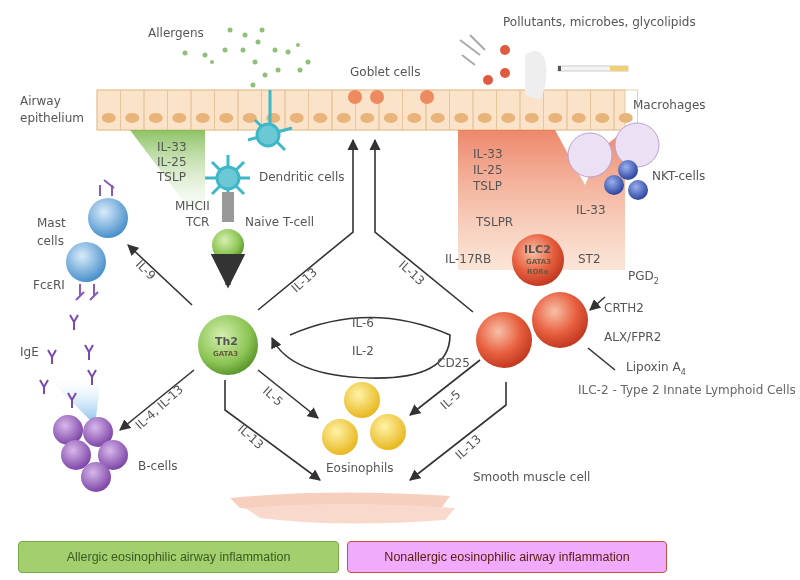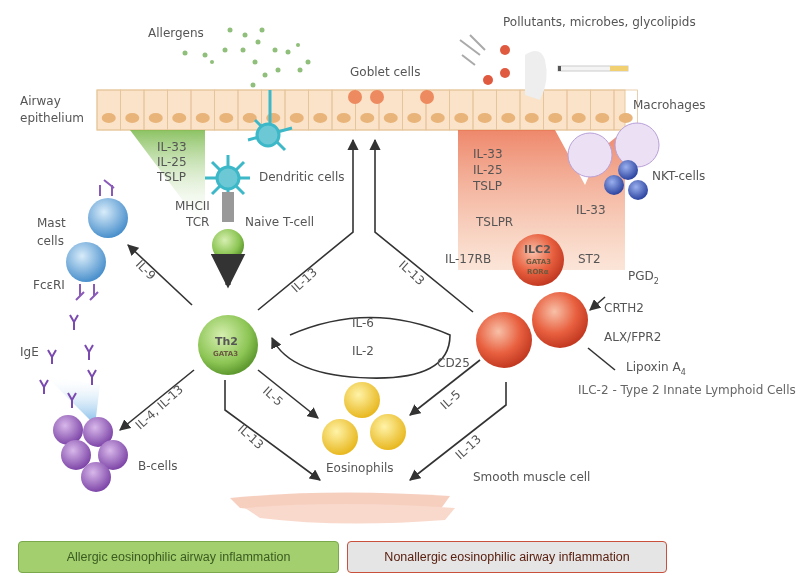--- a/index.html
+++ b/index.html
@@ -4,21 +4,21 @@
 <style>
   html,body{margin:0;padding:0;background:#fff;}
   body{width:800px;height:580px;overflow:hidden;font-family:"DejaVu Sans",sans-serif;}
   #stage{position:relative;width:800px;height:416px;}
   svg{position:absolute;left:0;top:0;}
   .lbl{font-family:"DejaVu Sans",sans-serif;font-size:12px;fill:#555;}
   .lbl-sm{font-family:"DejaVu Sans",sans-serif;font-size:7px;fill:#6a5a40;font-weight:bold;}
   .lbl-cell{font-family:"DejaVu Sans",sans-serif;font-size:11px;fill:#555;font-weight:bold;}
   .legend{position:absolute;top:541px;height:30px;border-radius:4px;display:flex;align-items:center;justify-content:center;font-family:"Liberation Sans",sans-serif;font-size:12.5px;}
   .legend.green{left:18px;width:319px;background:#a3cf6e;border:1px solid #7aa84a;color:#3a5a20;}
-  .legend.red{left:347px;width:318px;background:#e5e5e5;border:1px solid #c9503a;color:#5a2010;}
+  .legend.red{left:347px;width:318px;background:#f0abfc;border:1px solid #c9503a;color:#5a2010;}
   .caption{position:absolute;left:578px;top:383px;font-family:"DejaVu Sans",sans-serif;font-size:12px;color:#666;}
 </style>
 </head>
 <body>
 
 <div id="stage">
 <svg width="800" height="580" viewBox="0 0 800 580">
   <defs>
     <marker id="ah" viewBox="0 0 10 10" refX="9" refY="5" markerWidth="7" markerHeight="7" orient="auto-start-reverse">
       <path d="M0,0 L10,5 L0,10 z" fill="#333"></path>

